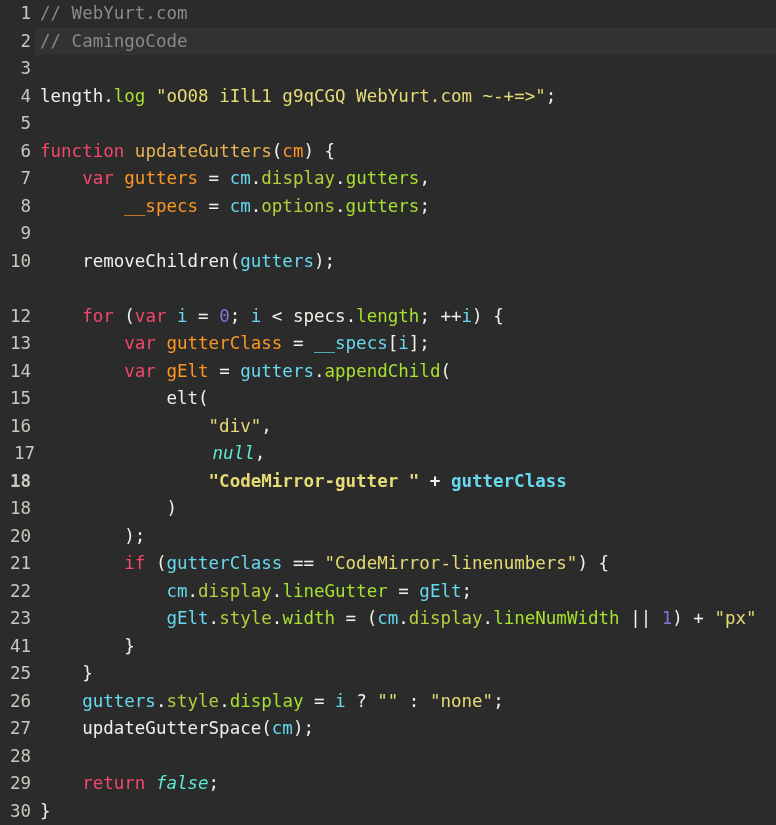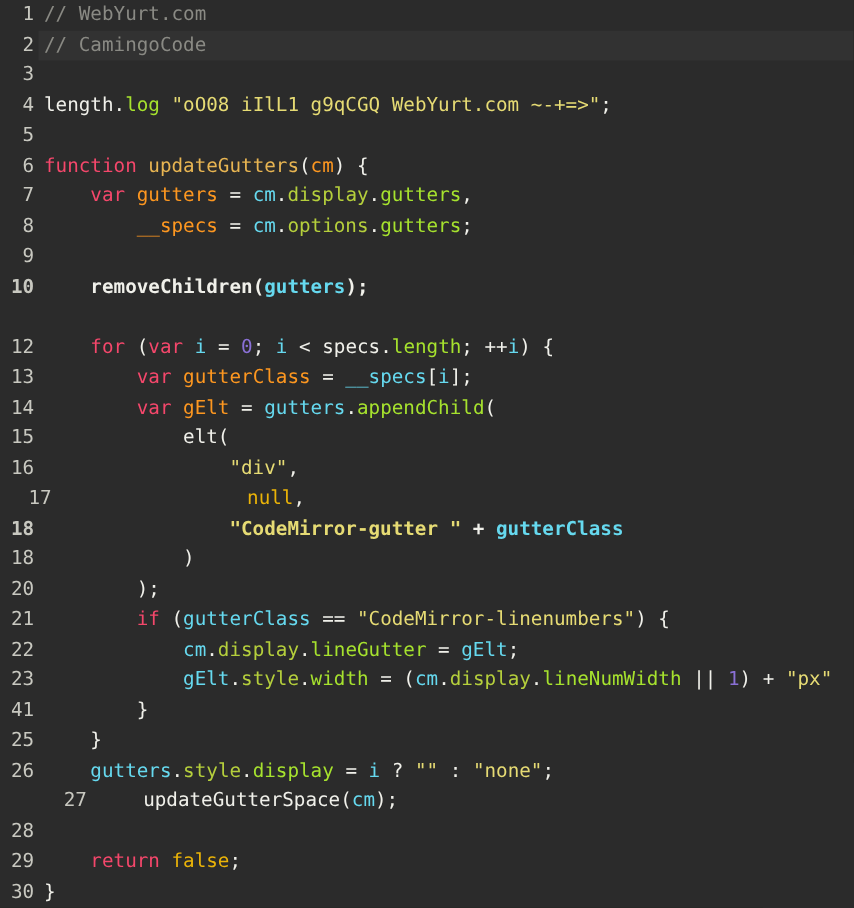--- a/index.html
+++ b/index.html
@@ -64,51 +64,51 @@
   
   .t-comment  { color: #8a8a84; }
   .t-keyword  { color: #f4476b; margin-top: 10px; }
   .t-func     { color: #e8b552; margin-top: 20px; }
   .t-var      { color: #fd9720; }
   .t-string   { color: #e6db74; }
   .t-prop     { color: #a6e22e; }
   .t-prop2    { color: #b5cf3c; }
   .t-ident    { color: #66d9ef; }
   .t-num      { color: #8a70d6; }
-  .t-const    { color: #eab308; }
+  .t-const    { color: #5eead4; font-style: italic; }
   .t-plain    { color: #f0f0ea; }
   .t-op       { color: #f0f0ea; }
   .t-punc     { color: #f0f0ea; }
 </style>
 </head>
 <body>
 
 <div id="editor">
     <div class="code-line" style="top: 0px; position: absolute; left: 0px; right: 0px;"><div class="gutter-num">1</div><div class="line-content"><span class="t-comment">// WebYurt.com</span></div></div>
     <div class="code-line active" style="top: 27.5px; position: absolute; left: 0px; right: 0px;"><div class="line-bg"></div><div class="gutter-num">2</div><div class="line-content"><span class="t-comment">// CamingoCode</span></div></div>
     <div class="code-line" style="top: 55px; position: absolute; left: 0px; right: 0px;"><div class="gutter-num">3</div><div class="line-content"></div></div>
     <div class="code-line" style="top: 82.5px; position: absolute; left: 0px; right: 0px;"><div class="gutter-num">4</div><div class="line-content"><span class="t-plain">length</span><span class="t-punc">.</span><span class="t-prop">log</span><span class="t-plain"> </span><span class="t-string">"oO08 iIlL1 g9qCGQ WebYurt.com ~-+=&gt;"</span><span class="t-punc">;</span></div></div>
     <div class="code-line" style="top: 110px; position: absolute; left: 0px; right: 0px;"><div class="gutter-num">5</div><div class="line-content"></div></div>
     <div class="code-line" style="top: 137.5px; position: absolute; left: 0px; right: 0px;"><div class="gutter-num">6</div><div class="line-content"><span class="t-keyword">function</span><span class="t-plain"> </span><span class="t-func">updateGutters</span><span class="t-punc">(</span><span class="t-var">cm</span><span class="t-punc">) {</span></div></div>
     <div class="code-line" style="top: 165px; position: absolute; left: 0px; right: 0px;"><div class="gutter-num">7</div><div class="line-content"><span class="t-plain">    </span><span class="t-keyword">var</span><span class="t-plain"> </span><span class="t-var">gutters</span><span class="t-op"> = </span><span class="t-ident">cm</span><span class="t-punc">.</span><span class="t-prop2">display</span><span class="t-punc">.</span><span class="t-prop">gutters</span><span class="t-punc">,</span></div></div>
     <div class="code-line" style="top: 192.5px; position: absolute; left: 0px; right: 0px;"><div class="gutter-num">8</div><div class="line-content"><span class="t-plain">        </span><span class="t-var">__specs</span><span class="t-op"> = </span><span class="t-ident">cm</span><span class="t-punc">.</span><span class="t-prop2">options</span><span class="t-punc">.</span><span class="t-prop">gutters</span><span class="t-punc">;</span></div></div>
     <div class="code-line" style="top: 220px; position: absolute; left: 0px; right: 0px;"><div class="gutter-num">9</div><div class="line-content"></div></div>
-    <div class="code-line" style="top: 247.5px; position: absolute; left: 0px; right: 0px; font-weight: bold;"><div class="gutter-num">10</div><div class="line-content"><span class="t-plain">    </span><span class="t-plain">removeChildren</span><span class="t-punc">(</span><span class="t-ident">gutters</span><span class="t-punc">);</span></div></div>
+    <div class="code-line" style="top: 247.5px; position: absolute; left: 0px; right: 0px;"><div class="gutter-num">10</div><div class="line-content"><span class="t-plain">    </span><span class="t-plain">removeChildren</span><span class="t-punc">(</span><span class="t-ident">gutters</span><span class="t-punc">);</span></div></div>
     <div class="code-line" style="top: 302.5px; position: absolute; left: 0px; right: 0px;"><div class="gutter-num">12</div><div class="line-content"><span class="t-plain">    </span><span class="t-keyword">for</span><span class="t-punc"> (</span><span class="t-keyword">var</span><span class="t-plain"> </span><span class="t-ident">i</span><span class="t-op"> = </span><span class="t-num">0</span><span class="t-punc">; </span><span class="t-ident">i</span><span class="t-op"> &lt; </span><span class="t-plain">specs</span><span class="t-punc">.</span><span class="t-prop">length</span><span class="t-op">; ++</span><span class="t-ident">i</span><span class="t-punc">) {</span></div></div>
     <div class="code-line" style="top: 330px; position: absolute; left: 0px; right: 0px;"><div class="gutter-num">13</div><div class="line-content"><span class="t-plain">        </span><span class="t-keyword">var</span><span class="t-plain"> </span><span class="t-var">gutterClass</span><span class="t-op"> = </span><span class="t-ident">__specs</span><span class="t-punc">[</span><span class="t-ident">i</span><span class="t-punc">];</span></div></div>
     <div class="code-line" style="top: 357.5px; position: absolute; left: 0px; right: 0px;"><div class="gutter-num">14</div><div class="line-content"><span class="t-plain">        </span><span class="t-keyword">var</span><span class="t-plain"> </span><span class="t-var">gElt</span><span class="t-op"> = </span><span class="t-ident">gutters</span><span class="t-punc">.</span><span class="t-prop">appendChild</span><span class="t-punc">(</span></div></div>
     <div class="code-line" style="top: 385px; position: absolute; left: 0px; right: 0px;"><div class="gutter-num">15</div><div class="line-content"><span class="t-plain">            </span><span class="t-plain">elt</span><span class="t-punc">(</span></div></div>
     <div class="code-line" style="top: 412.5px; position: absolute; left: 0px; right: 0px;"><div class="gutter-num">16</div><div class="line-content"><span class="t-plain">                </span><span class="t-string">"div"</span><span class="t-punc">,</span></div></div>
-    <div class="code-line" style="top: 440px; position: absolute; left: 16px; right: 0px;"><div class="gutter-num">17</div><div class="line-content"><span class="t-plain">                </span><span class="t-const">null</span><span class="t-punc">,</span></div></div>
+    <div class="code-line" style="top: 440px; position: absolute; left: 4px; right: 0px;"><div class="gutter-num">17</div><div class="line-content"><span class="t-plain">                </span><span class="t-const">null</span><span class="t-punc">,</span></div></div>
     <div class="code-line" style="top: 467.5px; position: absolute; left: 0px; right: 0px; font-weight: bold;"><div class="gutter-num">18</div><div class="line-content"><span class="t-plain">                </span><span class="t-string">"CodeMirror-gutter "</span><span class="t-op"> + </span><span class="t-ident">gutterClass</span></div></div>
     <div class="code-line" style="top: 495px; position: absolute; left: 0px; right: 0px;"><div class="gutter-num">18</div><div class="line-content"><span class="t-plain">            </span><span class="t-punc">)</span></div></div>
     <div class="code-line" style="top: 522.5px; position: absolute; left: 0px; right: 0px;"><div class="gutter-num">20</div><div class="line-content"><span class="t-plain">        </span><span class="t-punc">);</span></div></div>
     <div class="code-line" style="top: 550px; position: absolute; left: 0px; right: 0px;"><div class="gutter-num">21</div><div class="line-content"><span class="t-plain">        </span><span class="t-keyword">if</span><span class="t-punc"> (</span><span class="t-ident">gutterClass</span><span class="t-op"> == </span><span class="t-string">"CodeMirror-linenumbers"</span><span class="t-punc">) {</span></div></div>
     <div class="code-line" style="top: 577.5px; position: absolute; left: 0px; right: 0px;"><div class="gutter-num">22</div><div class="line-content"><span class="t-plain">            </span><span class="t-ident">cm</span><span class="t-punc">.</span><span class="t-prop2">display</span><span class="t-punc">.</span><span class="t-prop">lineGutter</span><span class="t-op"> = </span><span class="t-ident">gElt</span><span class="t-punc">;</span></div></div>
     <div class="code-line" style="top: 605px; position: absolute; left: 0px; right: 0px;"><div class="gutter-num">23</div><div class="line-content"><span class="t-plain">            </span><span class="t-ident">gElt</span><span class="t-punc">.</span><span class="t-prop2">style</span><span class="t-punc">.</span><span class="t-prop">width</span><span class="t-op"> = (</span><span class="t-ident">cm</span><span class="t-punc">.</span><span class="t-prop2">display</span><span class="t-punc">.</span><span class="t-prop">lineNumWidth</span><span class="t-op"> || </span><span class="t-num">1</span><span class="t-op">) + </span><span class="t-string">"px"</span></div></div>
     <div class="code-line" style="top: 632.5px; position: absolute; left: 0px; right: 0px;"><div class="gutter-num">41</div><div class="line-content"><span class="t-plain">        </span><span class="t-punc">}</span></div></div>
     <div class="code-line" style="top: 660px; position: absolute; left: 0px; right: 0px;"><div class="gutter-num">25</div><div class="line-content"><span class="t-plain">    </span><span class="t-punc">}</span></div></div>
     <div class="code-line" style="top: 687.5px; position: absolute; left: 0px; right: 0px;"><div class="gutter-num">26</div><div class="line-content"><span class="t-plain">    </span><span class="t-ident">gutters</span><span class="t-punc">.</span><span class="t-prop2">style</span><span class="t-punc">.</span><span class="t-prop">display</span><span class="t-op"> = </span><span class="t-ident">i</span><span class="t-op"> ? </span><span class="t-string">""</span><span class="t-op"> : </span><span class="t-string">"none"</span><span class="t-punc">;</span></div></div>
-    <div class="code-line" style="top: 715px; position: absolute; left: 0px; right: 0px; margin-left: 48px;"><div class="gutter-num">27</div><div class="line-content"><span class="t-plain">    </span><span class="t-plain">updateGutterSpace</span><span class="t-punc">(</span><span class="t-ident">cm</span><span class="t-punc">);</span></div></div>
+    <div class="code-line" style="top: 715px; position: absolute; left: 0px; right: 0px;"><div class="gutter-num">27</div><div class="line-content"><span class="t-plain">    </span><span class="t-plain">updateGutterSpace</span><span class="t-punc">(</span><span class="t-ident">cm</span><span class="t-punc">);</span></div></div>
     <div class="code-line" style="top: 742.5px; position: absolute; left: 0px; right: 0px;"><div class="gutter-num">28</div><div class="line-content"></div></div>
     <div class="code-line" style="top: 770px; position: absolute; left: 0px; right: 0px;"><div class="gutter-num">29</div><div class="line-content"><span class="t-plain">    </span><span class="t-keyword">return</span><span class="t-plain"> </span><span class="t-const">false</span><span class="t-punc">;</span></div></div>
     <div class="code-line" style="top: 797.5px; position: absolute; left: 0px; right: 0px;"><div class="gutter-num">30</div><div class="line-content"><span class="t-punc">}</span></div></div>
   </div>
 
 </body></html>

